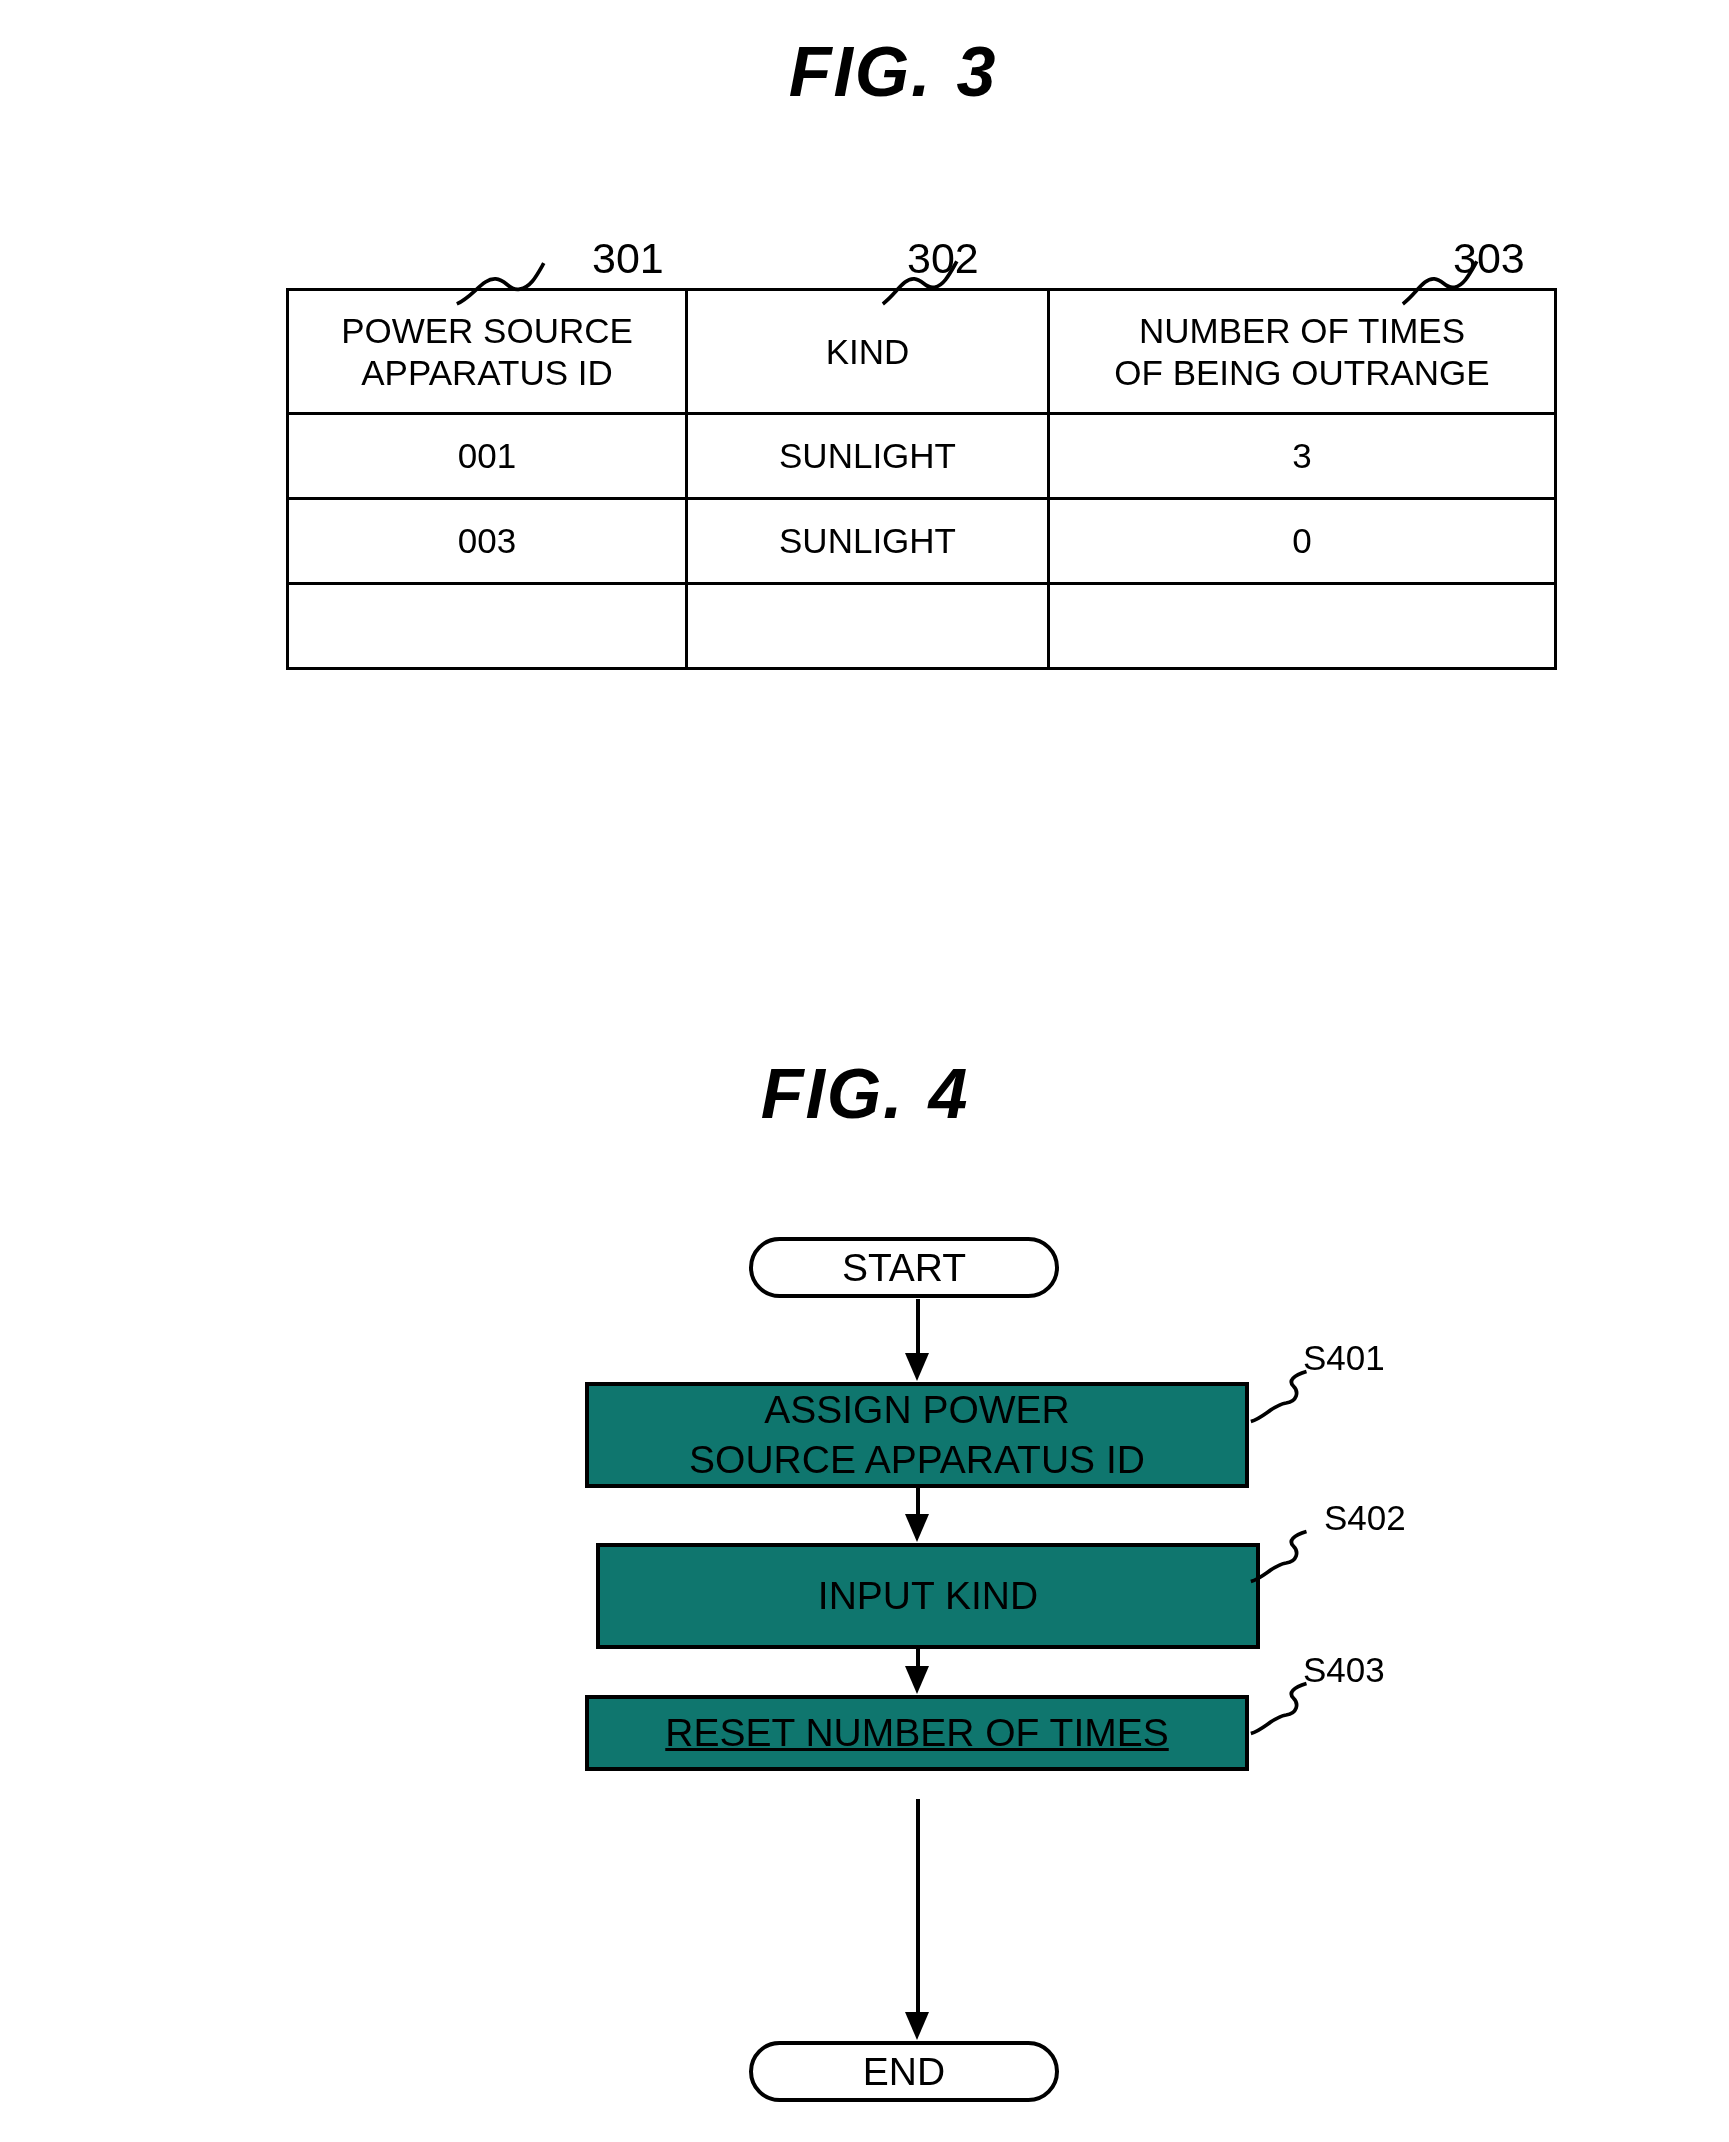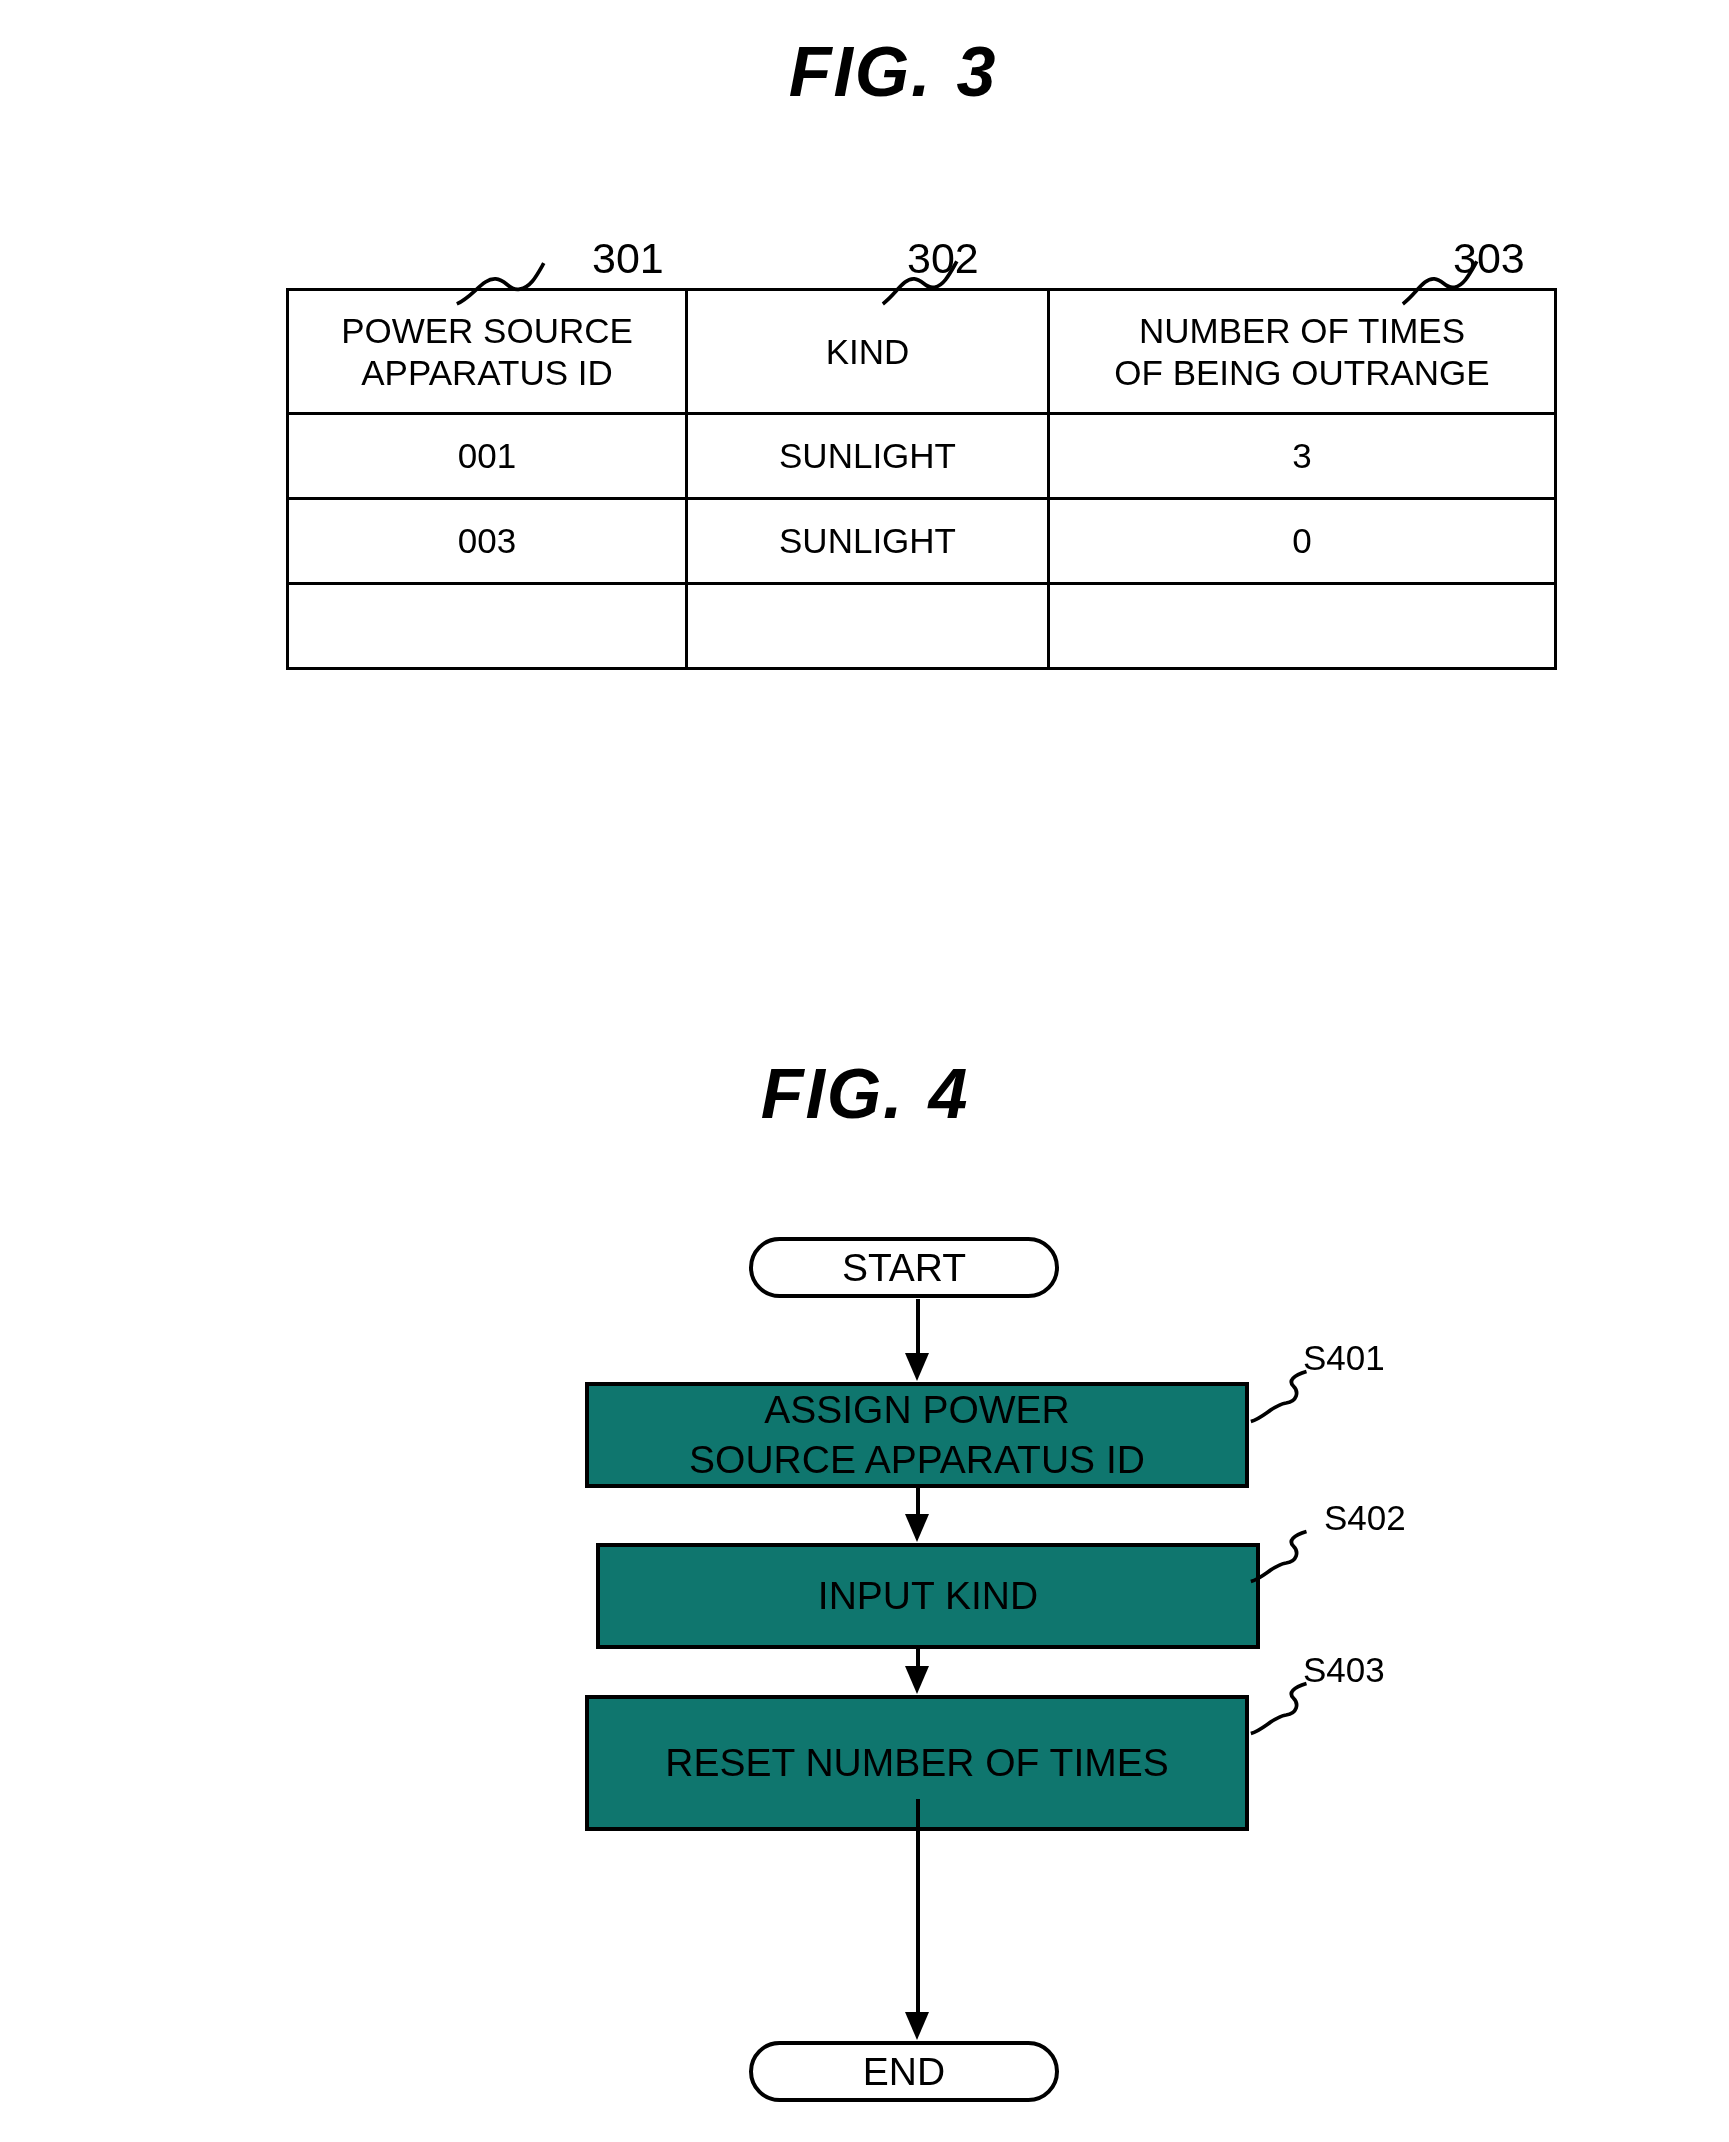--- a/index.html
+++ b/index.html
@@ -96,21 +96,21 @@
     display: flex;
     align-items: center;
     justify-content: center;
     text-align: center;
     font-size: 39px;
     line-height: 1.28;
     background: #0f766e;
   }
   #node-s401 { top: 1382px; height: 106px; }
   #node-s402 { top: 1543px; height: 106px; margin-left: 11px; }
-  #node-s403 { top: 1695px; height: 136px; }
+  #node-s403 { top: 1695px; height: 76px; text-decoration: underline; }
 
   .arrow { position: absolute; left: 911px; width: 13px; }
   .arrow .shaft {
     position: absolute;
     left: 4.6px;
     top: 0;
     width: 4.6px;
     background: #000;
   }
   .arrow .head {

